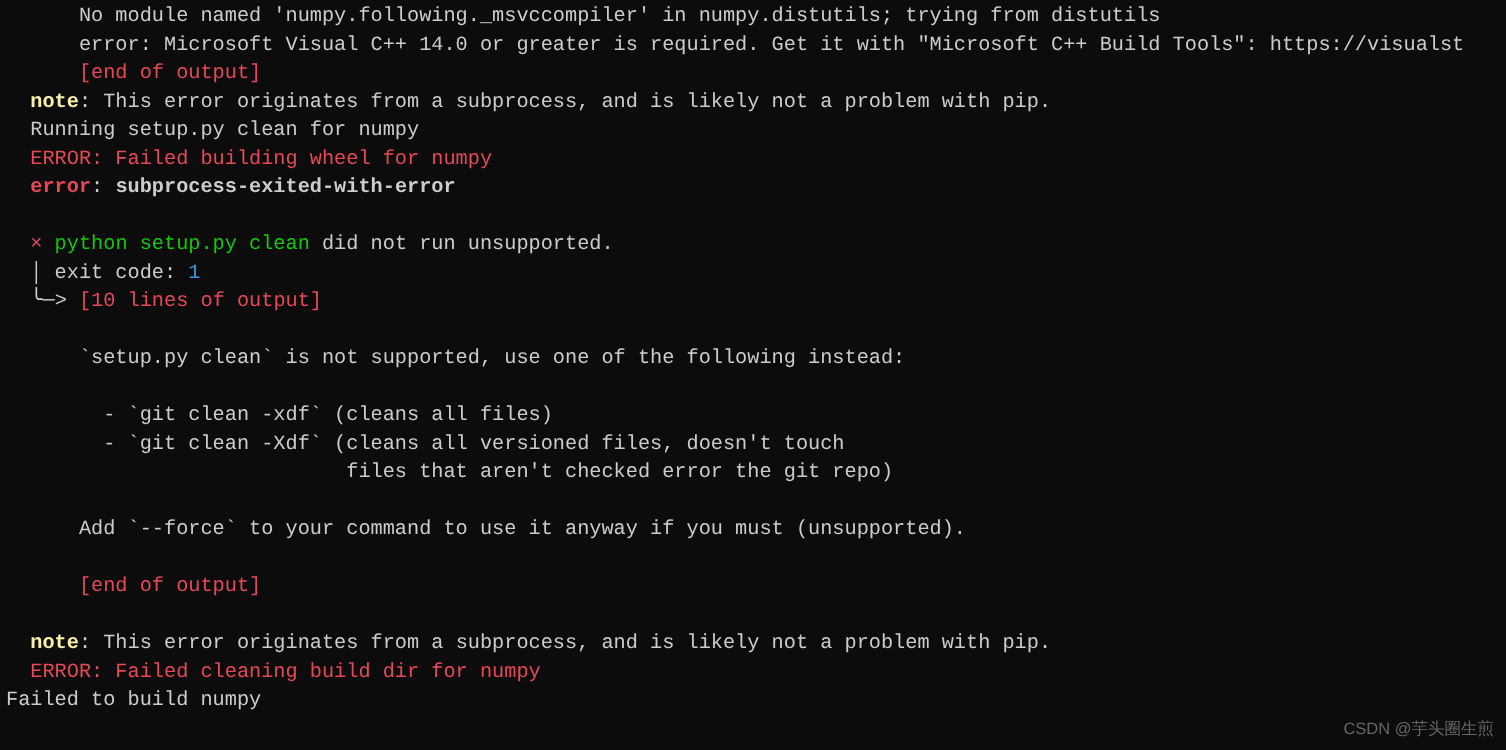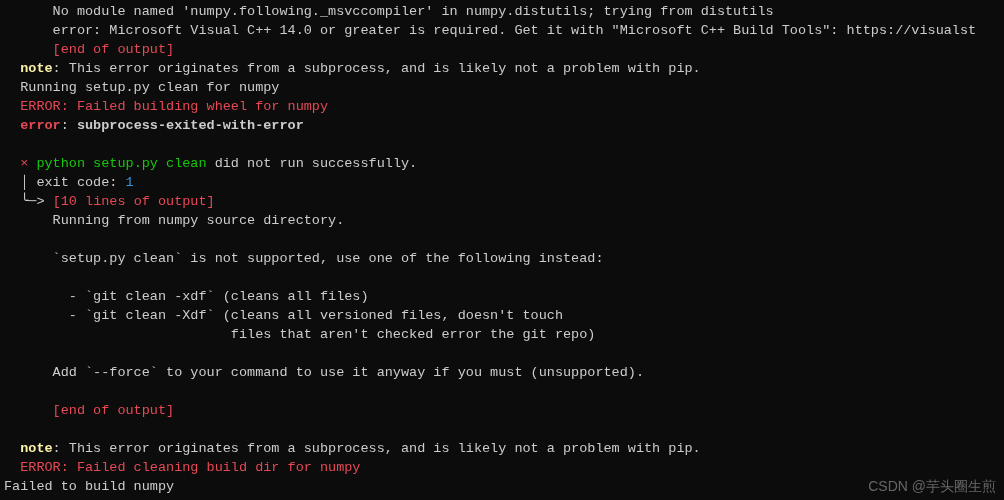--- a/index.html
+++ b/index.html
@@ -19,42 +19,41 @@
     .red { color: #e74856; }
     .yellow { color: #f9f1a5; }
     .green { color: #16c60c; margin-top: 41px; }
     .cyan { color: #3a96dd; }
     .bold { font-weight: bold; }
     .watermark {
       position: absolute;
       bottom: 4px;
       right: 8px;
       color: #666;
-      font-size: 14px;
+      font-size: 11px;
       font-family: sans-serif;
       margin-left: 40px;
     }
   </style>
 </head>
 <body>
 
 <div>
   <div class="line">      No module named 'numpy.following._msvccompiler' in numpy.distutils; trying from distutils</div>
   <div class="line">      error: Microsoft Visual C++ 14.0 or greater is required. Get it with "Microsoft C++ Build Tools": https://visualst</div>
   <div class="line red">      [end of output]</div>
   <div class="line"></div>
   <div class="line"><span class="yellow bold">  note</span><span>: This error originates from a subprocess, and is likely not a problem with pip.</span></div>
   <div class="line">  Running setup.py clean for numpy</div>
   <div class="line red">  ERROR: Failed building wheel for numpy</div>
   <div class="line"><span class="red bold">  error</span><span>: </span><span class="bold">subprocess-exited-with-error</span></div>
   <div class="line">&nbsp;</div>
-  <div class="line"><span>  </span><span class="red">×</span><span class="green"> python setup.py clean</span><span> did not run successfully.</span></div>
+  <div class="line"><span>  </span><span class="red">×</span><span class="green"> python setup.py clean</span><span> did not run unsupported.</span></div>
   <div class="line"><span>  │ </span><span>exit code: </span><span class="cyan">1</span></div>
   <div class="line"><span>  ╰─&gt; </span><span class="red">[10 lines of output]</span></div>
-  <div class="line">      Running from numpy source directory.</div>
   <div class="line">&nbsp;</div>
   <div class="line">      `setup.py clean` is not supported, use one of the following instead:</div>
   <div class="line">&nbsp;</div>
   <div class="line">        - `git clean -xdf` (cleans all files)</div>
   <div class="line">        - `git clean -Xdf` (cleans all versioned files, doesn't touch</div>
   <div class="line">                            files that aren't checked error the git repo)</div>
   <div class="line">&nbsp;</div>
   <div class="line">      Add `--force` to your command to use it anyway if you must (unsupported).</div>
   <div class="line">&nbsp;</div>
   <div class="line red">      [end of output]</div>

